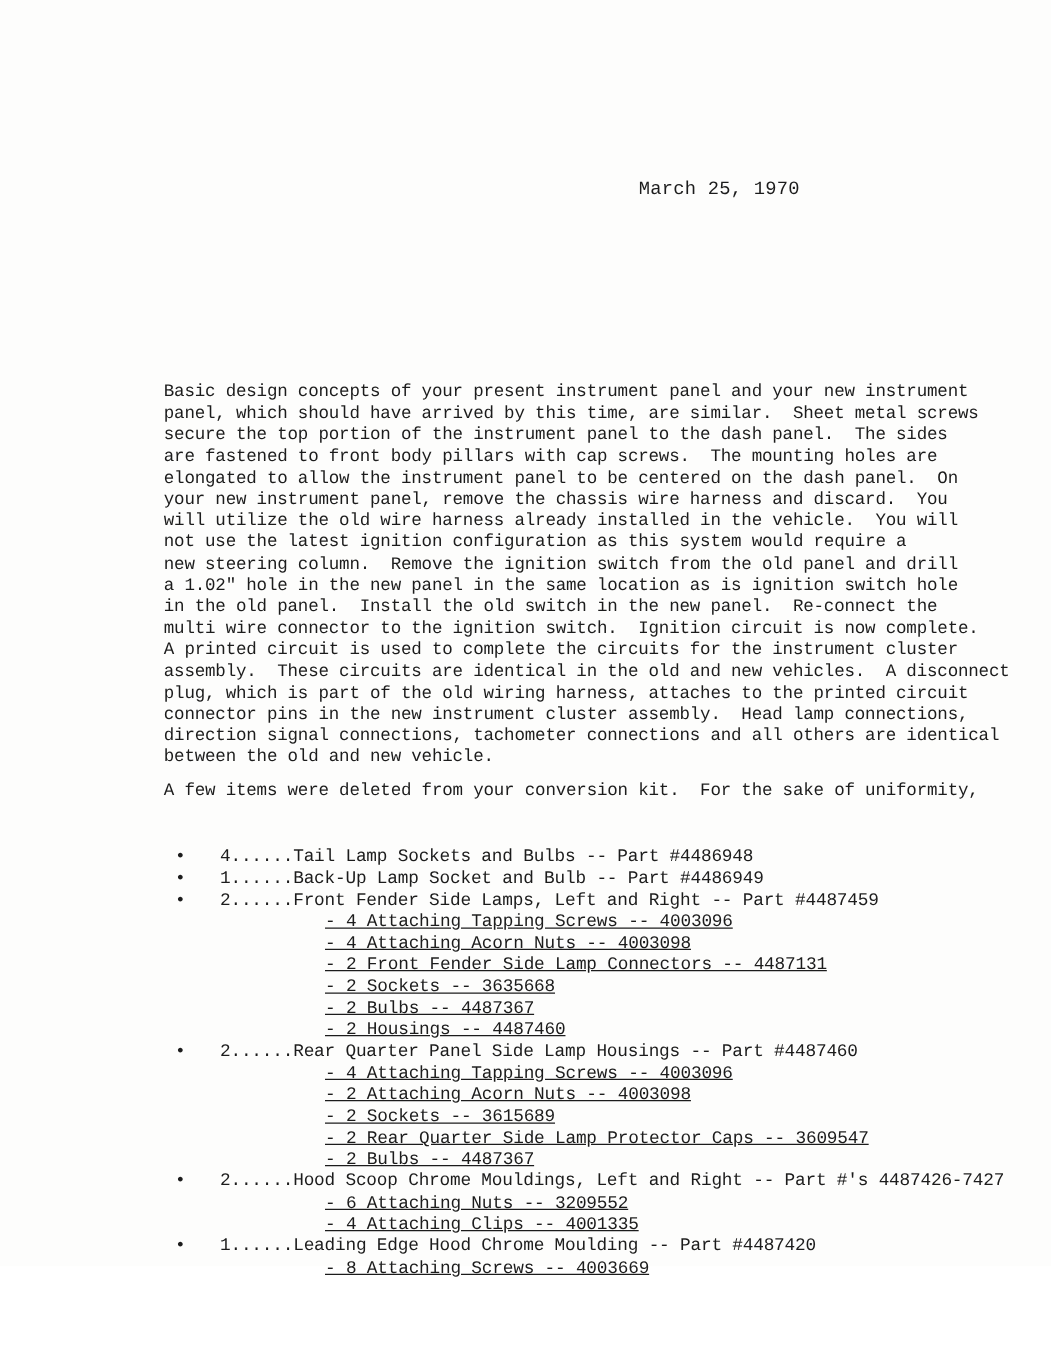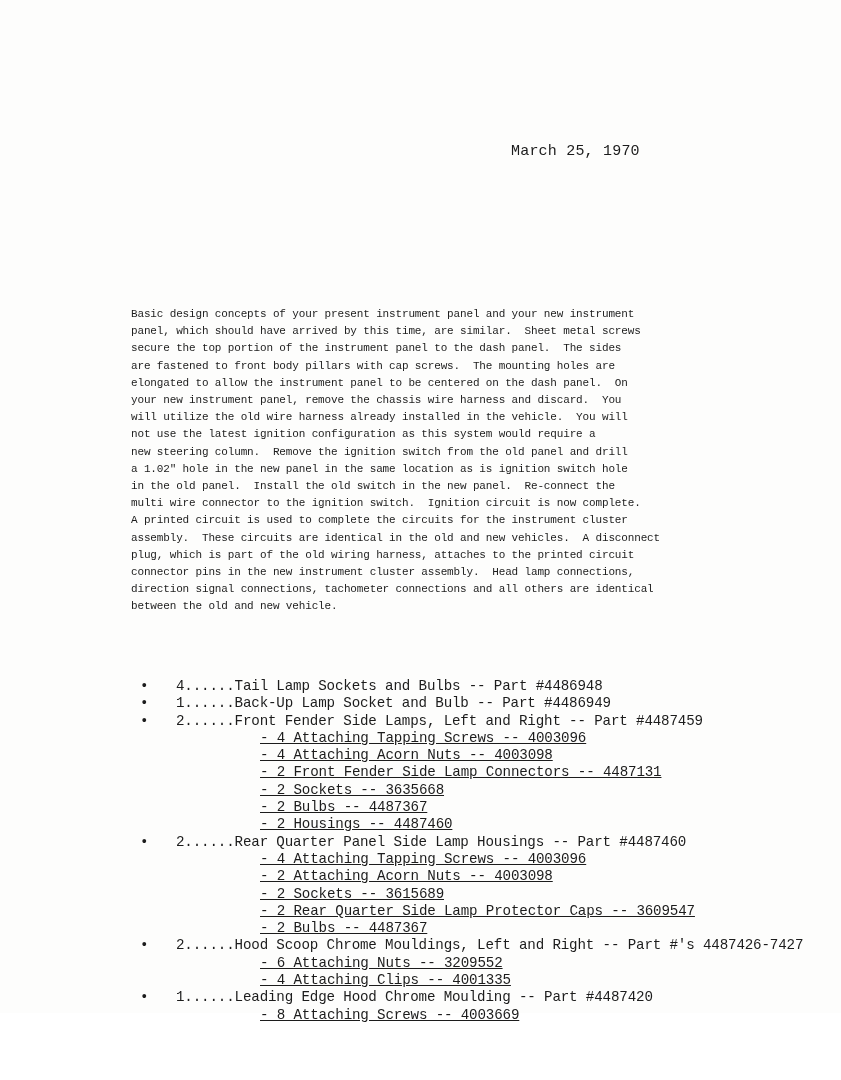--- a/index.html
+++ b/index.html
@@ -2,33 +2,33 @@
 <html><head>
 <meta charset="utf-8">
 <style>
   html, body { margin: 0; padding: 0; background: #ffffff; }
   body { width: 841px; height: 1080px; position: relative; overflow: hidden;
          font-family: "Liberation Mono", "DejaVu Sans Mono", monospace; color: #1c1c1c; }
   .page { position: absolute; left: 0; top: 0; width: 841px; height: 1013px; background: #fdfdfc; }
   .date { position: absolute; left: 511px; top: 143px; font-size: 15px; letter-spacing: 0.2px; }
   .title { position: absolute; left: 243px; top: 209px; font-size: 14.2px; letter-spacing: 0.1px;
            text-decoration: underline; text-underline-offset: 3px; }
-  .para { position: absolute; left: 131px; font-size: 11px; line-height: 17.2px; white-space: pre; letter-spacing: -0.15px; }
+  .para { position: absolute; left: 131px; font-size: 14px; line-height: 17.2px; white-space: pre; letter-spacing: -0.15px; }
   .p1 { top: 306px; }
   .p2 { top: 625px; }
   .list { position: absolute; left: 140px; top: 678px; font-size: 14.2px; line-height: 17.3px; white-space: pre; letter-spacing: -0.15px; }
   .item { position: relative; height: 17.3px; }
   .bullet { position: absolute; left: 0; top: 0; width: 12px; }
   .item-main { position: absolute; left: 36px; top: 0; }
   .sub { position: relative; height: 17.3px; }
   .sub-text { position: absolute; left: 120px; top: 0; text-decoration: underline; }
 </style>
 </head>
 <body>
 
 <div class="page">
   <div class="date">March 25, 1970</div>
 
   <div class="para p1" id="p1"><div>Basic design concepts of your present instrument panel and your new instrument</div><div>panel, which should have arrived by this time, are similar.  Sheet metal screws</div><div>secure the top portion of the instrument panel to the dash panel.  The sides</div><div>are fastened to front body pillars with cap screws.  The mounting holes are</div><div>elongated to allow the instrument panel to be centered on the dash panel.  On</div><div>your new instrument panel, remove the chassis wire harness and discard.  You</div><div>will utilize the old wire harness already installed in the vehicle.  You will</div><div>not use the latest ignition configuration as this system would require a</div><div>new steering column.  Remove the ignition switch from the old panel and drill</div><div>a 1.02" hole in the new panel in the same location as is ignition switch hole</div><div>in the old panel.  Install the old switch in the new panel.  Re-connect the</div><div>multi wire connector to the ignition switch.  Ignition circuit is now complete.</div><div>A printed circuit is used to complete the circuits for the instrument cluster</div><div>assembly.  These circuits are identical in the old and new vehicles.  A disconnect</div><div>plug, which is part of the old wiring harness, attaches to the printed circuit</div><div>connector pins in the new instrument cluster assembly.  Head lamp connections,</div><div>direction signal connections, tachometer connections and all others are identical</div><div>between the old and new vehicle.</div></div>
-  <div class="para p2" id="p2"></div>
+  <div class="para p2" id="p2"><div>A few items were deleted from your conversion kit.  For the sake of uniformity,</div></div>
 
   <div class="list" id="parts-list"><div class="item"><span class="bullet">•</span><span class="item-main">4......Tail Lamp Sockets and Bulbs -- Part #4486948</span></div><div class="item"><span class="bullet">•</span><span class="item-main">1......Back-Up Lamp Socket and Bulb -- Part #4486949</span></div><div class="item"><span class="bullet">•</span><span class="item-main">2......Front Fender Side Lamps, Left and Right -- Part #4487459</span></div><div class="sub"><span class="sub-text">- 4 Attaching Tapping Screws -- 4003096</span></div><div class="sub"><span class="sub-text">- 4 Attaching Acorn Nuts -- 4003098</span></div><div class="sub"><span class="sub-text">- 2 Front Fender Side Lamp Connectors -- 4487131</span></div><div class="sub"><span class="sub-text">- 2 Sockets -- 3635668</span></div><div class="sub"><span class="sub-text">- 2 Bulbs -- 4487367</span></div><div class="sub"><span class="sub-text">- 2 Housings -- 4487460</span></div><div class="item"><span class="bullet">•</span><span class="item-main">2......Rear Quarter Panel Side Lamp Housings -- Part #4487460</span></div><div class="sub"><span class="sub-text">- 4 Attaching Tapping Screws -- 4003096</span></div><div class="sub"><span class="sub-text">- 2 Attaching Acorn Nuts -- 4003098</span></div><div class="sub"><span class="sub-text">- 2 Sockets -- 3615689</span></div><div class="sub"><span class="sub-text">- 2 Rear Quarter Side Lamp Protector Caps -- 3609547</span></div><div class="sub"><span class="sub-text">- 2 Bulbs -- 4487367</span></div><div class="item"><span class="bullet">•</span><span class="item-main">2......Hood Scoop Chrome Mouldings, Left and Right -- Part #'s 4487426-7427</span></div><div class="sub"><span class="sub-text">- 6 Attaching Nuts -- 3209552</span></div><div class="sub"><span class="sub-text">- 4 Attaching Clips -- 4001335</span></div><div class="item"><span class="bullet">•</span><span class="item-main">1......Leading Edge Hood Chrome Moulding -- Part #4487420</span></div><div class="sub"><span class="sub-text">- 8 Attaching Screws -- 4003669</span></div></div>
 </div>
 
 </body></html>

